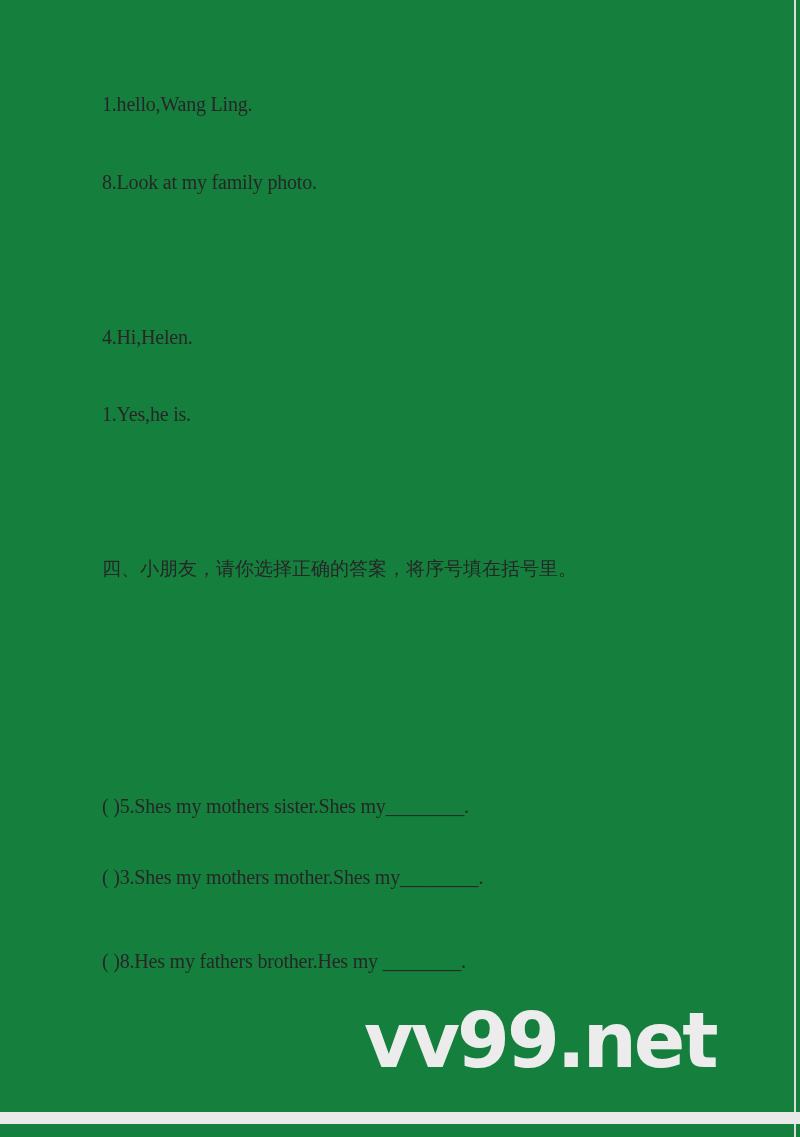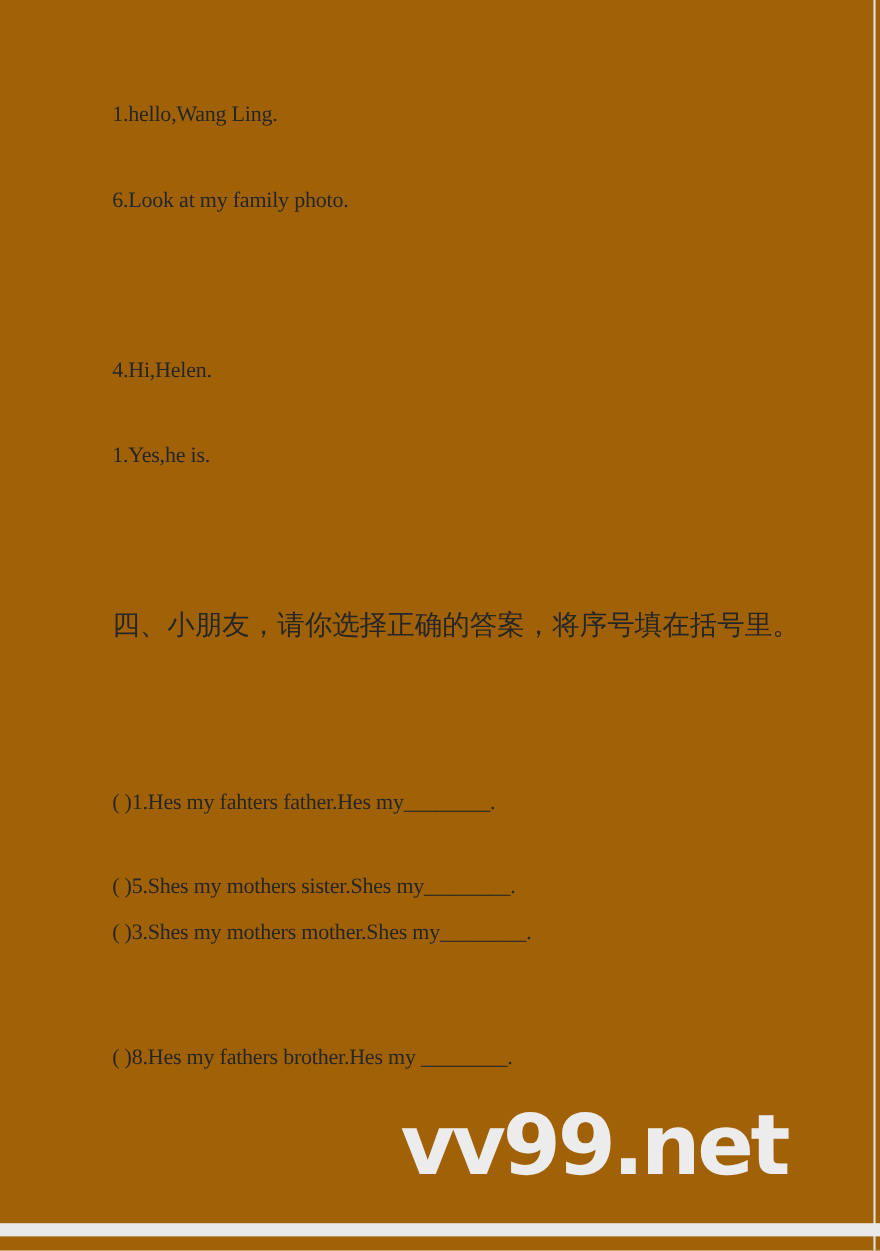--- a/index.html
+++ b/index.html
@@ -4,35 +4,35 @@
 <style>
   html, body {
     margin: 0;
     padding: 0;
     background: #ffffff;
   }
   .page {
     position: relative;
     width: 800px;
     height: 1137px;
-    background: #a16207;
+    background: #15803d;
     overflow: hidden;
     font-family: "Liberation Serif", serif;
   }
   .doc-line {
     position: absolute;
     left: 102px;
     color: #262626;
     font-size: 20px;
     line-height: 24px;
     white-space: pre;
     letter-spacing: -0.2px;
   }
   .doc-line.cjk {
-    font-size: 25px;
+    font-size: 19px;
     letter-spacing: 0;
   }
   .watermark {
     position: absolute;
     left: 364px;
     top: 996px;
     font-family: "DejaVu Sans", sans-serif;
     font-weight: bold;
     font-size: 76px;
     letter-spacing: -3px;
@@ -55,31 +55,30 @@
     height: 12px;
     background: #e9e9e9;
   }
 </style>
 </head>
 <body>
 
 <div class="page">
 
   <div class="doc-line" style="top:92px">1.hello,Wang Ling.</div>
-  <div class="doc-line" style="top:170px">6.Look at my family photo.</div>
+  <div class="doc-line" style="top:170px">8.Look at my family photo.</div>
   <div class="doc-line" style="top:325px">4.Hi,Helen.</div>
   <div class="doc-line" style="top:402px">1.Yes,he is.</div>
 
 
   <div class="doc-line cjk" style="top:557px">四、小朋友，请你选择正确的答案，将序号填在括号里。</div>
 
 
-  <div class="doc-line" style="top:717px">( )1.Hes my fahters father.Hes my________.</div>
   <div class="doc-line" style="top:794px">( )5.Shes my mothers sister.Shes my________.</div>
-  <div class="doc-line" style="top:836px">( )3.Shes my mothers mother.Shes my________.</div>
+  <div class="doc-line" style="top:865px">( )3.Shes my mothers mother.Shes my________.</div>
   <div class="doc-line" style="top:949px">( )8.Hes my fathers brother.Hes my ________.</div>
 
   <div class="watermark">vv99.net</div>
 
   <div class="page-edge-line"></div>
   <div class="page-gap-band"></div>
 
 </div>
 
 </body></html>

